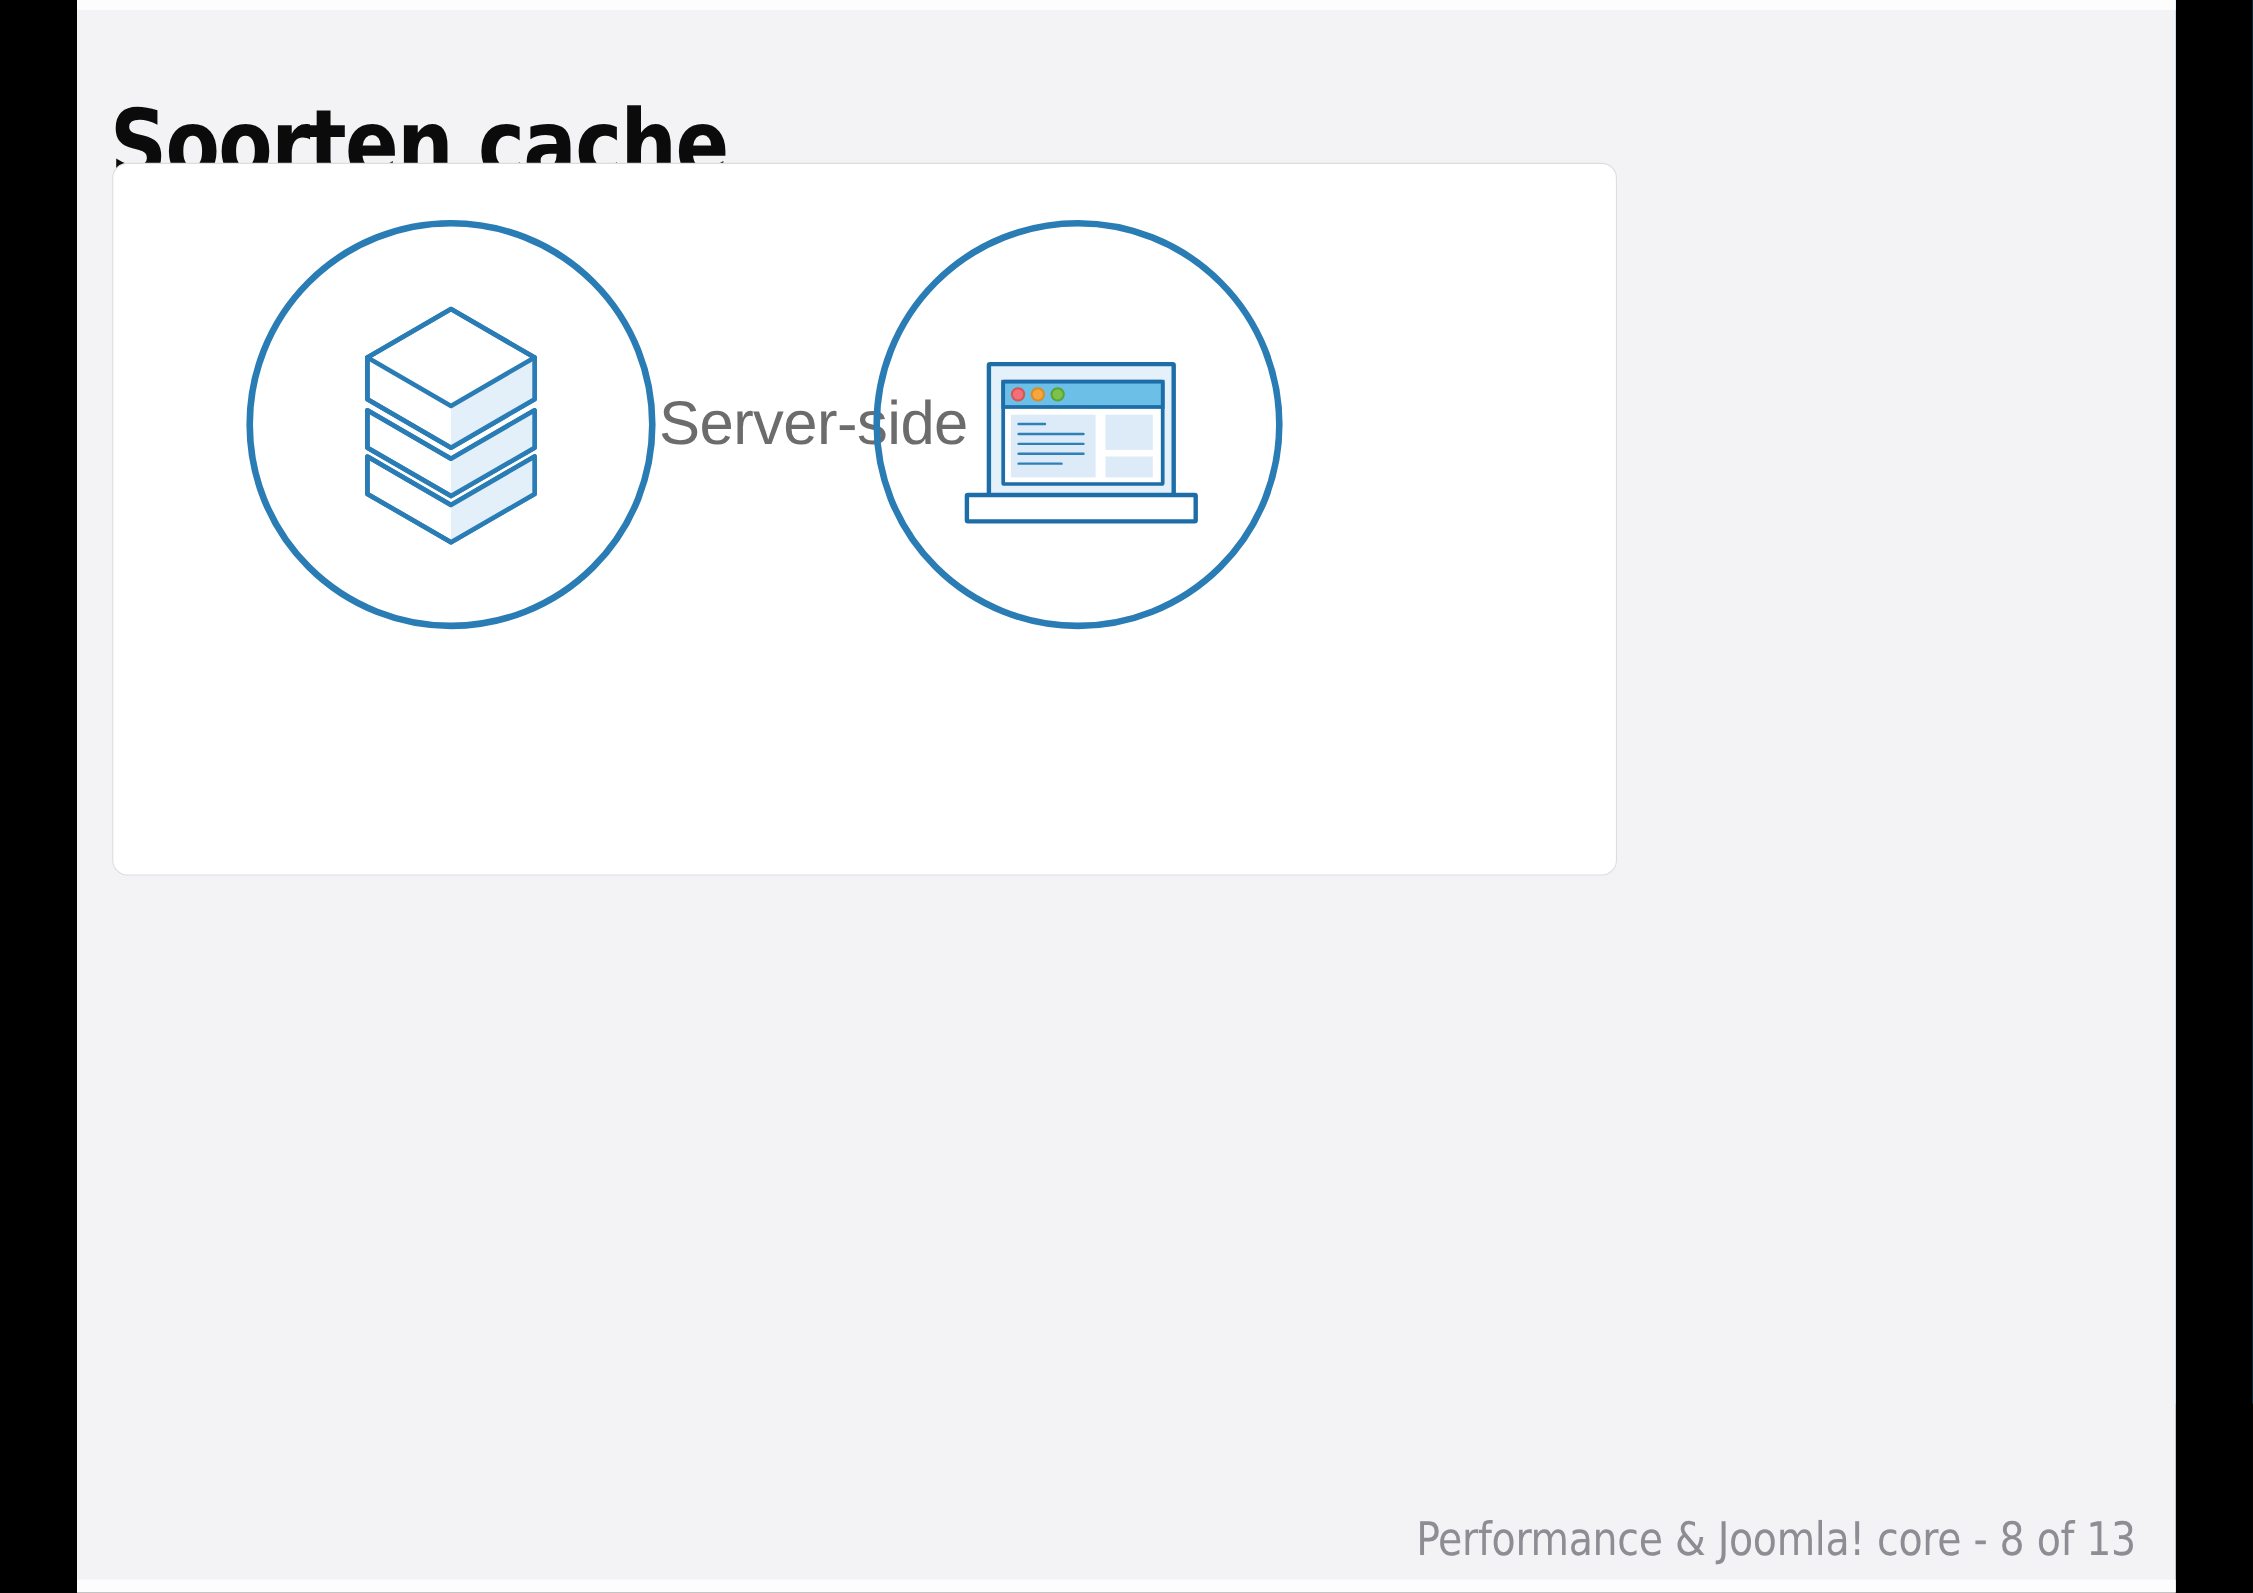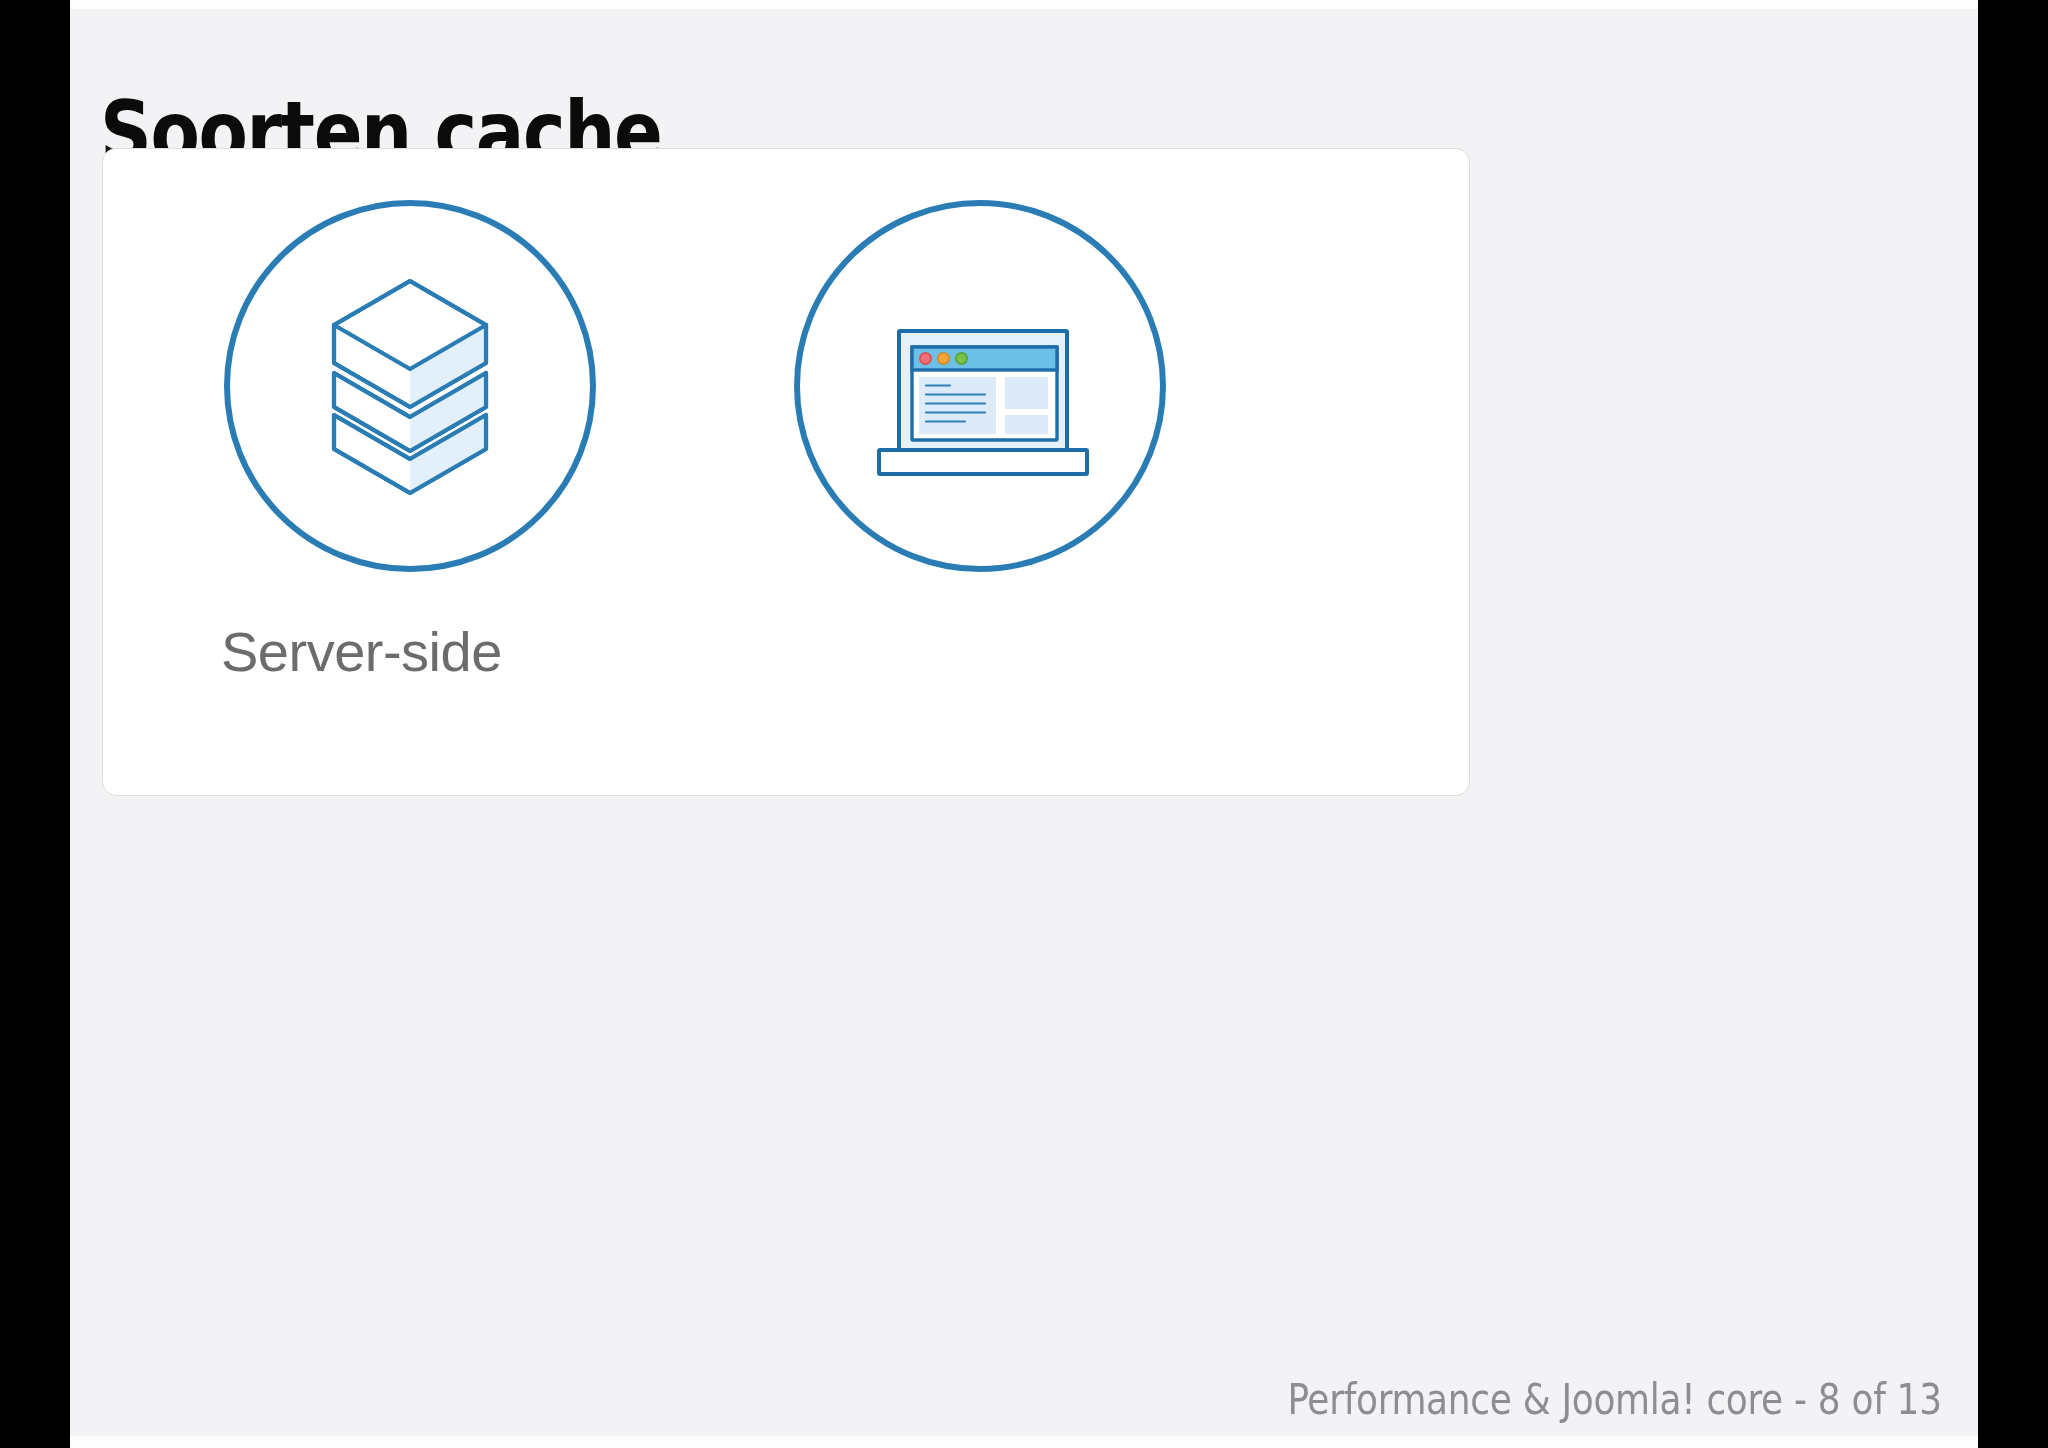--- a/index.html
+++ b/index.html
@@ -92,22 +92,22 @@
     inset: 0;
     display: flex;
     flex-direction: row;
     align-items: flex-start;
     justify-content: center;
   }
 
   .cache-item {
     width: 560px;
     display: flex;
-    flex-direction: column;
-    align-items: flex-start;
+    flex-direction: row;
+    align-items: center;
   }
   .cache-item.first { margin-right: 10px; }
 
   .icon-circle {
     width: 378px;
     height: 378px;
     margin-top: 48px;
     position: relative;
   }
   .icon-circle svg { display: block; width: 378px; height: 378px; }

